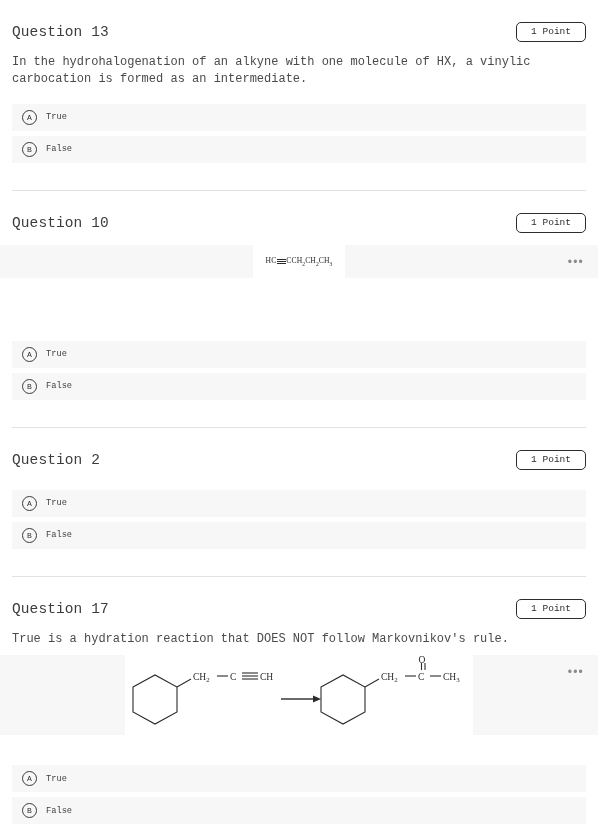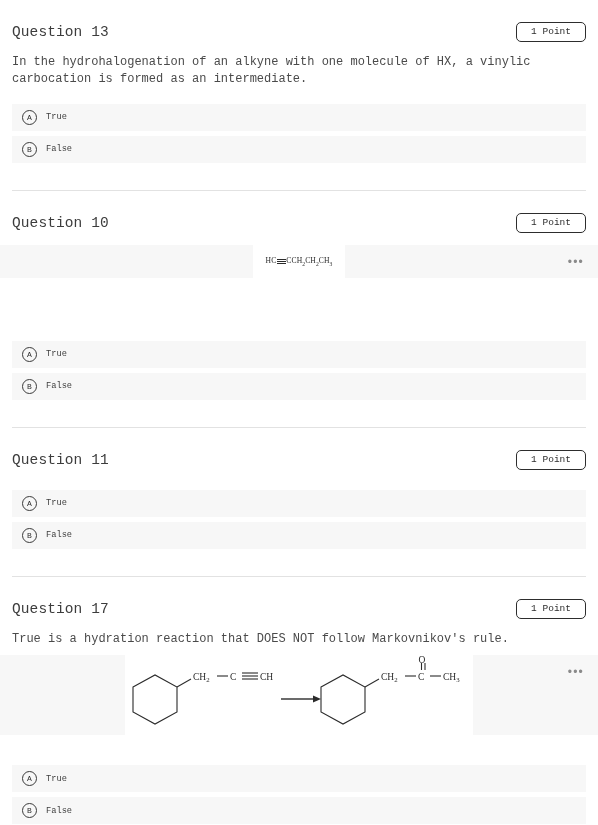--- a/index.html
+++ b/index.html
@@ -211,21 +211,21 @@
       </div>
     </div>
     <div class="gap-md"></div>
   </div>
 
   <hr class="q-divider">
 
   <div class="question-block">
     <div class="gap-sm"></div>
     <div class="q-head">
-      <div class="q-title">Question 11</div>
+      <div class="q-title">Question 2</div>
       <div class="points-badge">1 Point</div>
     </div>
     <div class="answers">
       <div class="answer-row">
         <span class="opt-letter">A</span>
         <span class="opt-label">True</span>
       </div>
       <div class="answer-row">
         <span class="opt-letter">B</span>
         <span class="opt-label">False</span>

